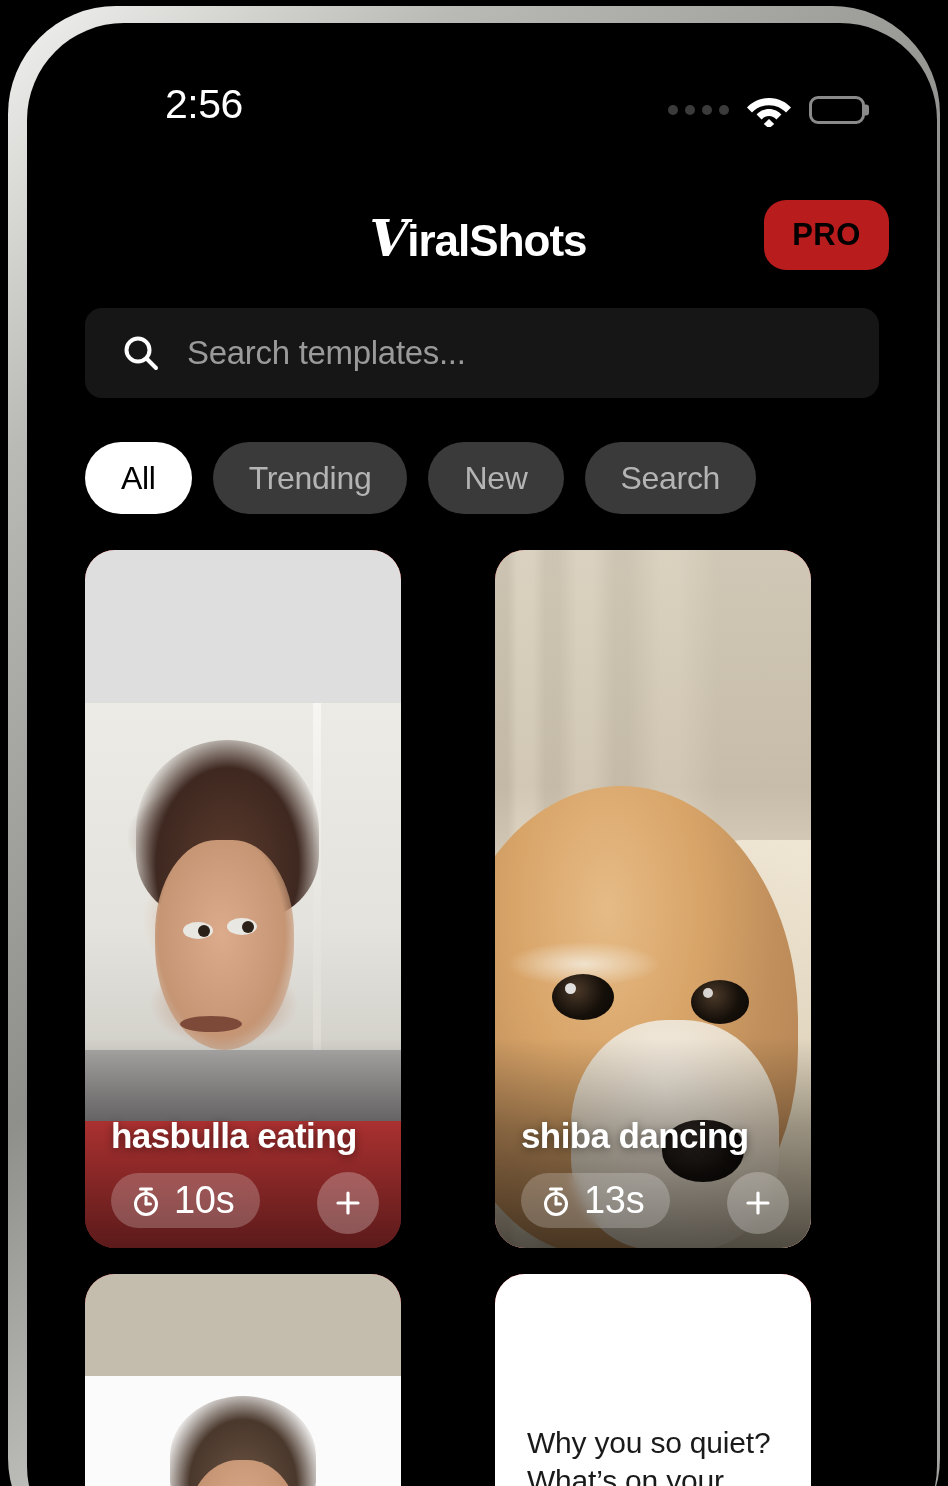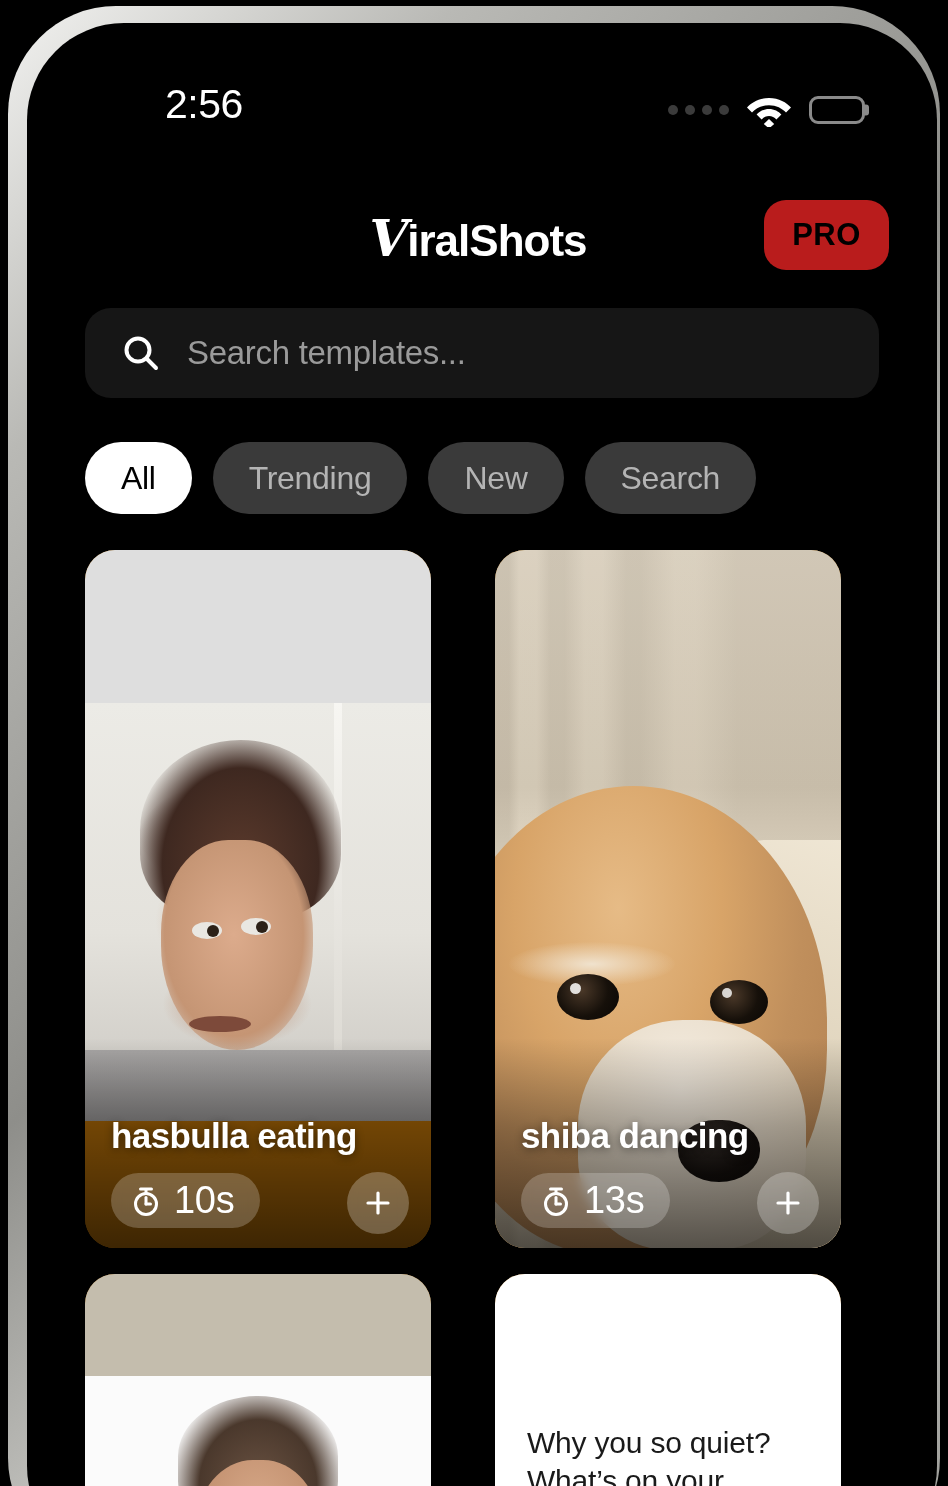--- a/index.html
+++ b/index.html
@@ -77,21 +77,21 @@
     display: flex; align-items: center; justify-content: center;
     font-size: 31px; font-weight: 700; color: #000;
     letter-spacing: 0.5px;
     cursor: pointer;
   }
 
   
   #search-bar {
     position: absolute; left: 58px; top: 285px;
     width: 794px; height: 90px;
-    background: #161616; border-radius: 26px;
+    background: #161616; border-radius: 17px;
     display: flex; align-items: center; padding: 0 36px;
     gap: 26px; cursor: text;
   }
   #search-input-text {
     font-size: 33px; color: #9a9a9a; letter-spacing: -0.3px;
   }
 
   
   #filter-row {
     position: absolute; left: 58px; top: 419px;
@@ -109,23 +109,23 @@
   .chip.active { background: #fff; color: #000; }
 
   
   #card-grid {
     position: absolute; left: 58px; top: 527px;
     width: 800px;
     display: grid; grid-template-columns: 390px 390px;
     column-gap: 20px; row-gap: 26px;
   }
   .card {
-    position: relative; width: 346px; height: 698px;
+    position: relative; width: 316px; height: 698px;
     border-radius: 30px; overflow: hidden;
-    background: #a16207; cursor: pointer; padding-left: 48px;
+    background: #ef4444; cursor: pointer; padding-left: 48px;
   }
   .card-media { position: absolute; inset: 0; overflow: hidden; }
 
   
   .m1-top { position:absolute; left:0; top:0; width:100%; height:153px; background:#dedede; }
   .m1-photo {
     position:absolute; left:0; top:153px; width:100%; height:418px;
     background:
       radial-gradient(ellipse 120px 70px at 44% 72%, #b98a6e 0%, rgba(185,138,110,0) 62%),
       radial-gradient(ellipse 115px 100px at 42% 52%, #caa184 0%, rgba(202,161,132,0) 65%),

